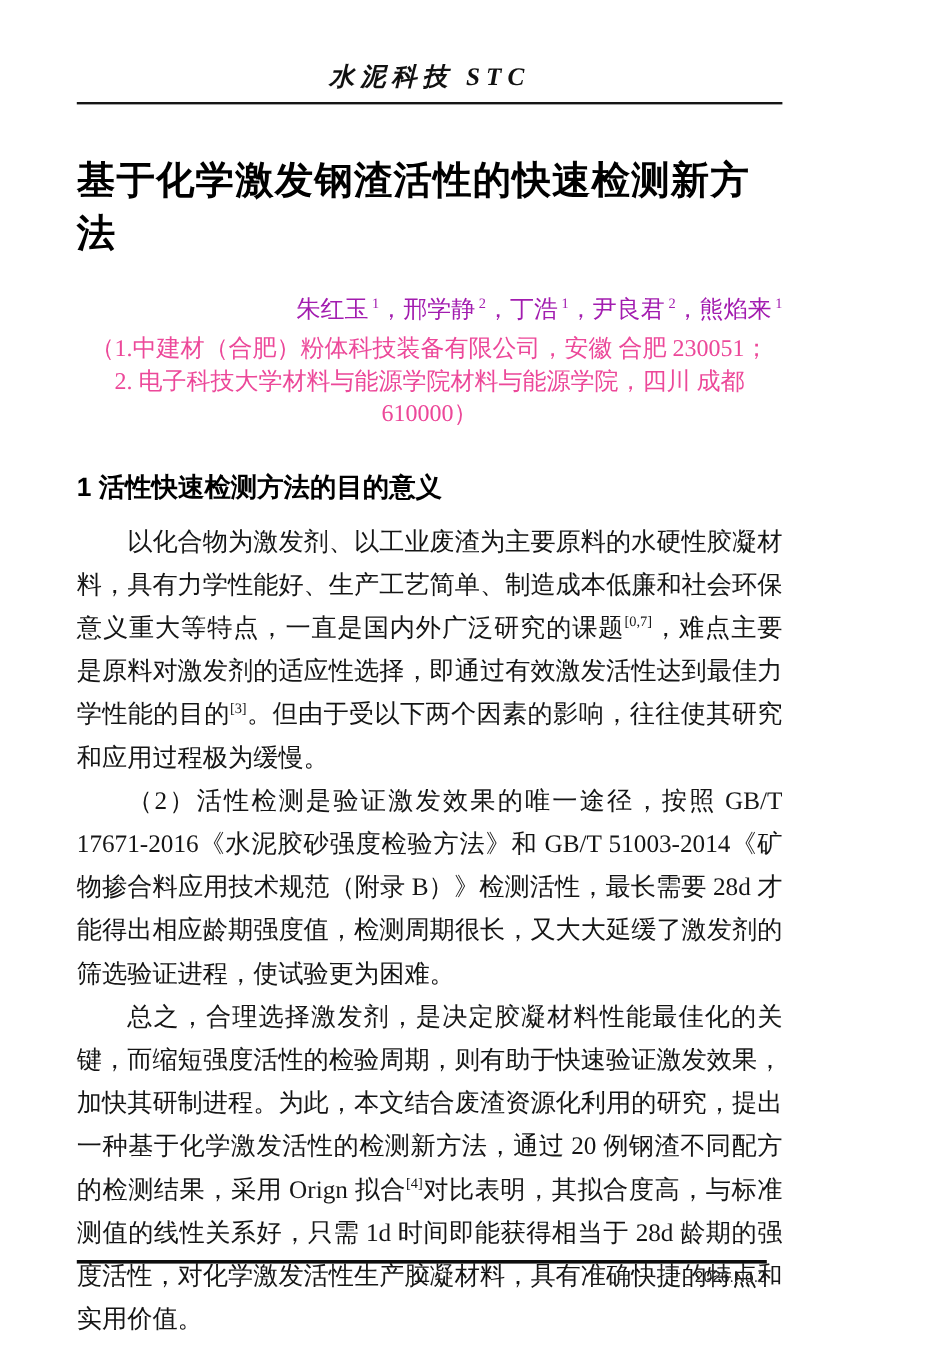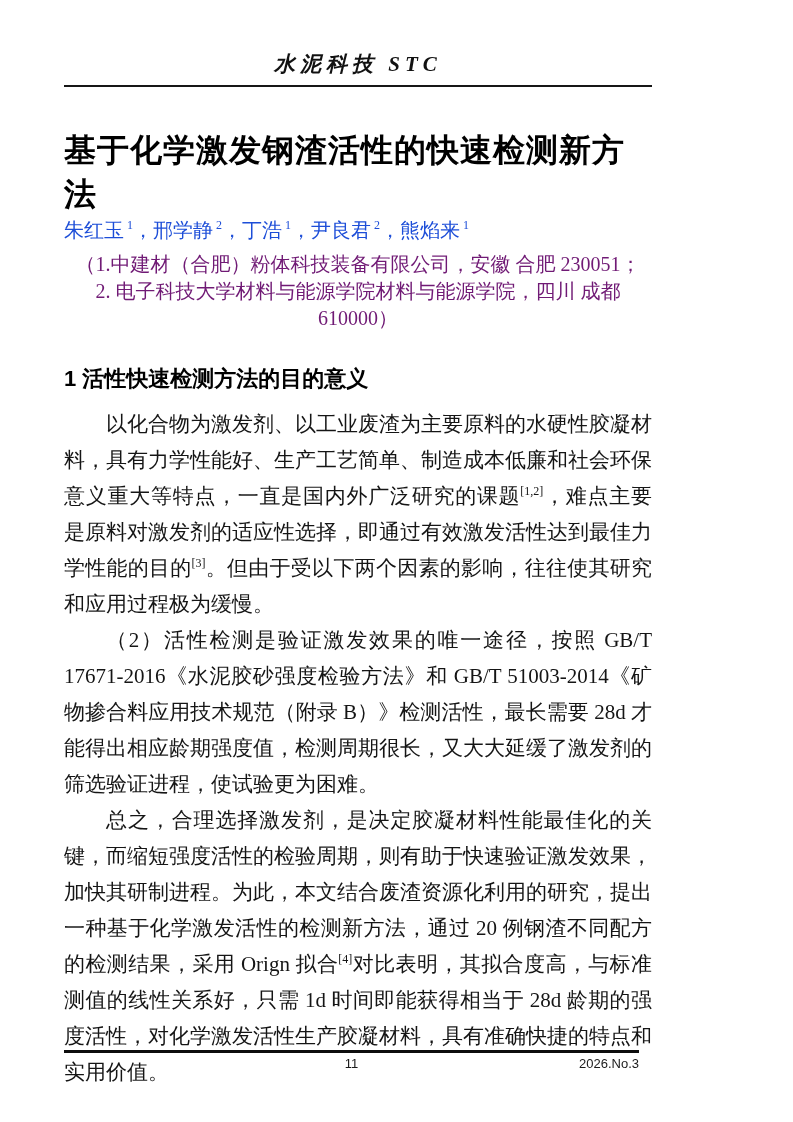--- a/index.html
+++ b/index.html
@@ -40,35 +40,36 @@
   .article-title {
     margin-top: 42px;
     text-align: left;
     font-size: 32px;
     font-weight: bold;
     letter-spacing: 1px;
     color: #000;
     font-family: "Liberation Sans", "DejaVu Sans", sans-serif;
   }
   .author-line {
-    text-align: left;
+    margin-top: 27px;
+    text-align: right;
     font-size: 20px;
-    color: #1d4ed8;
+    color: #a21caf;
   }
   .author-line sup {
     font-size: 12px;
     vertical-align: super;
     line-height: 0;
   }
   .affiliations {
     margin-top: 7px;
     text-align: center;
     font-size: 20px;
     line-height: 27px;
-    color: #701a75;
+    color: #ec4899;
   }
   
   .section-heading {
     margin-top: 32px;
     font-size: 22px;
     font-weight: bold;
     color: #000;
     font-family: "Liberation Sans", "DejaVu Sans", sans-serif;
   }
   
@@ -136,21 +137,21 @@
   <div class="author-line"><span>朱红玉</span><sup> 1</sup><span>，</span><span>邢学静</span><sup> 2</sup><span>，</span><span>丁浩</span><sup> 1</sup><span>，</span><span>尹良君</span><sup> 2</sup><span>，</span><span>熊焰来</span><sup> 1</sup></div>
 
   <div class="affiliations">
     <div>（1.中建材（合肥）粉体科技装备有限公司，安徽 合肥 230051；</div>
     <div>2. 电子科技大学材料与能源学院材料与能源学院，四川 成都 610000）</div>
   </div>
 
   <div class="section-heading">1 活性快速检测方法的目的意义</div>
 
   <div class="body-text">
-      <p>以化合物为激发剂、以工业废渣为主要原料的水硬性胶凝材料，具有力学性能好、生产工艺简单、制造成本低廉和社会环保意义重大等特点，一直是国内外广泛研究的课题<sup>[1,2]</sup>，难点主要是原料对激发剂的适应性选择，即通过有效激发活性达到最佳力学性能的目的<sup>[3]</sup>。但由于受以下两个因素的影响，往往使其研究和应用过程极为缓慢。</p>
+      <p>以化合物为激发剂、以工业废渣为主要原料的水硬性胶凝材料，具有力学性能好、生产工艺简单、制造成本低廉和社会环保意义重大等特点，一直是国内外广泛研究的课题<sup>[0,7]</sup>，难点主要是原料对激发剂的适应性选择，即通过有效激发活性达到最佳力学性能的目的<sup>[3]</sup>。但由于受以下两个因素的影响，往往使其研究和应用过程极为缓慢。</p>
       <p>（2）活性检测是验证激发效果的唯一途径，按照 GB/T 17671-2016《水泥胶砂强度检验方法》和 GB/T  51003-2014《矿物掺合料应用技术规范（附录 B）》检测活性，最长需要 28d 才能得出相应龄期强度值，检测周期很长，又大大延缓了激发剂的筛选验证进程，使试验更为困难。</p>
       <p>总之，合理选择激发剂，是决定胶凝材料性能最佳化的关键，而缩短强度活性的检验周期，则有助于快速验证激发效果，加快其研制进程。为此，本文结合废渣资源化利用的研究，提出一种基于化学激发活性的检测新方法，通过 20 例钢渣不同配方的检测结果，采用 Orign 拟合<sup>[4]</sup>对比表明，其拟合度高，与标准测值的线性关系好，只需 1d 时间即能获得相当于 28d 龄期的强度活性，对化学激发活性生产胶凝材料，具有准确快捷的特点和实用价值。</p>
     </div>
 
   <div class="page-footer">
     <hr class="footer-rule">
     <div class="footer-row">
       <span class="page-number">11</span>
       <span class="issue-label">2026.No.3</span>
     </div>

